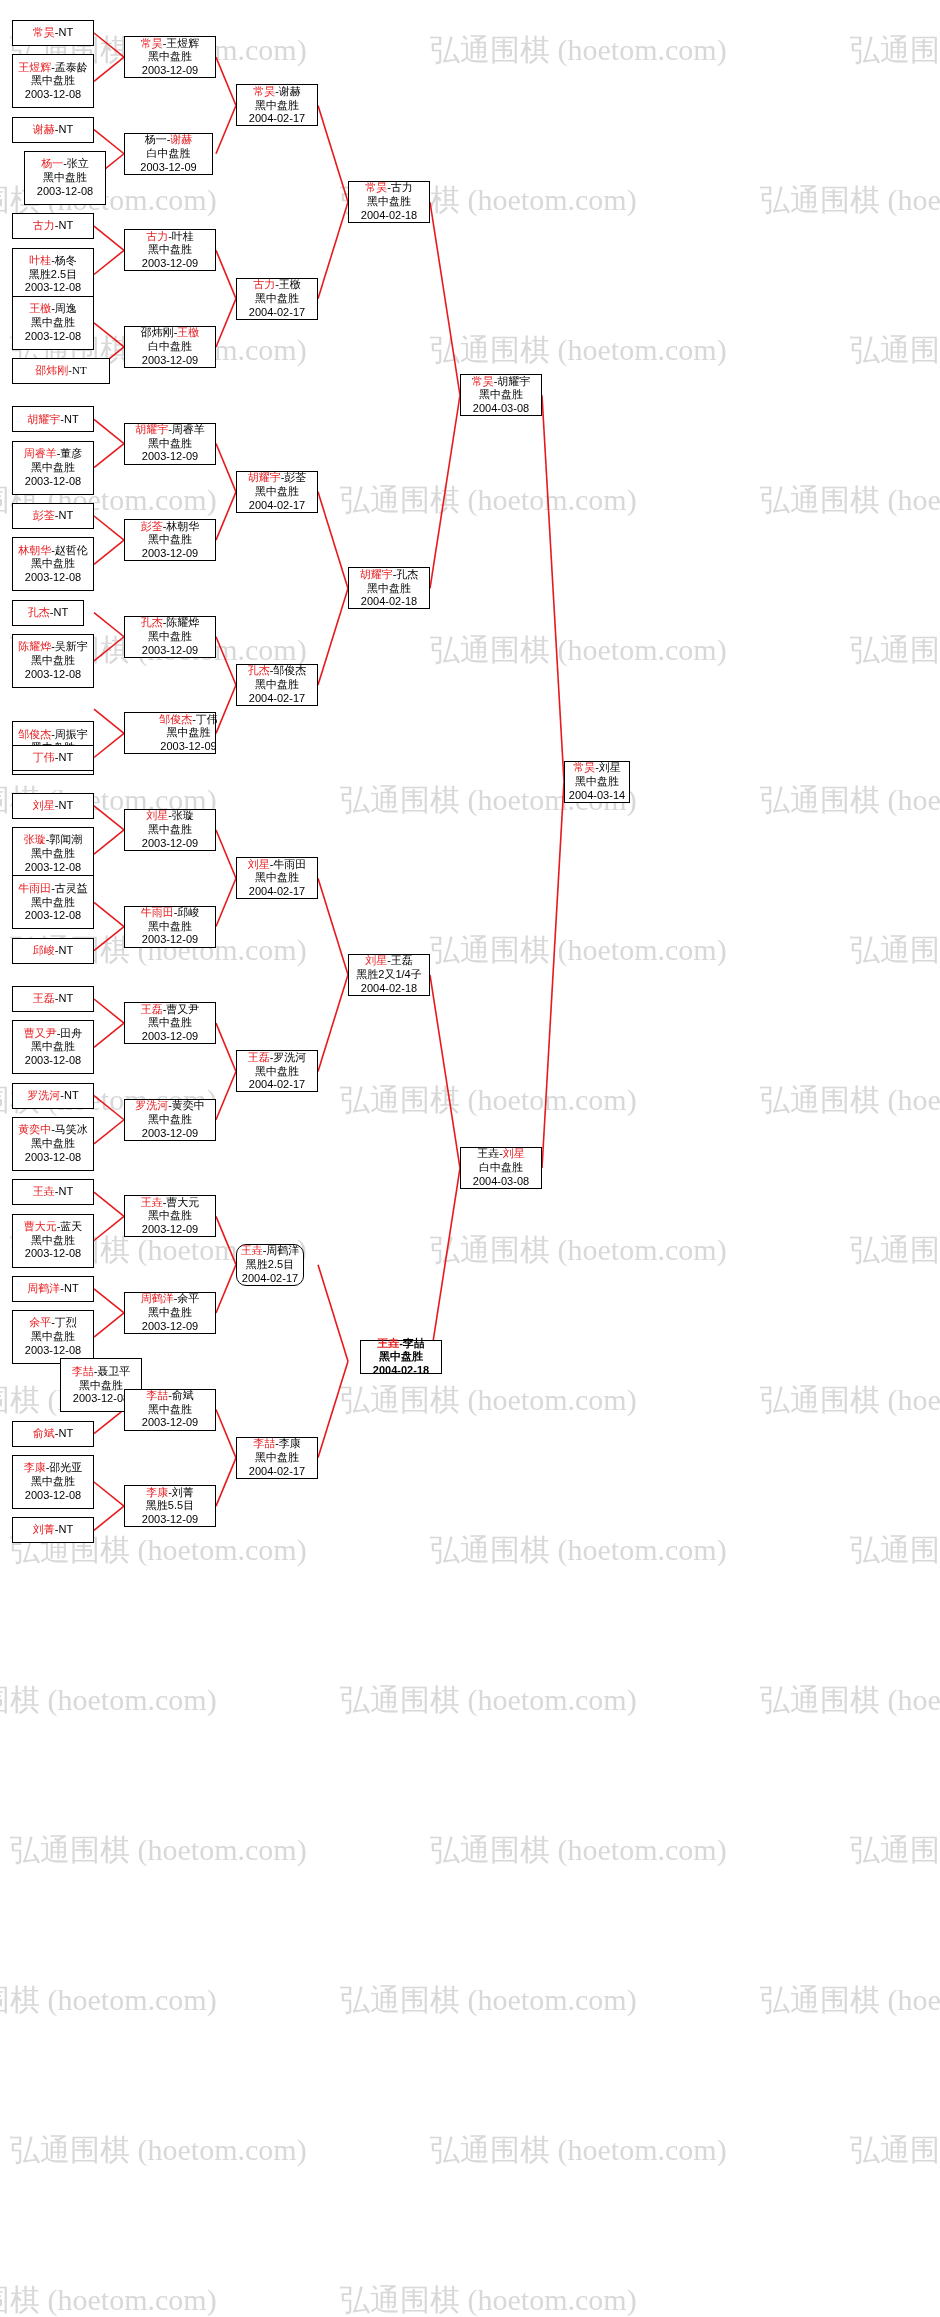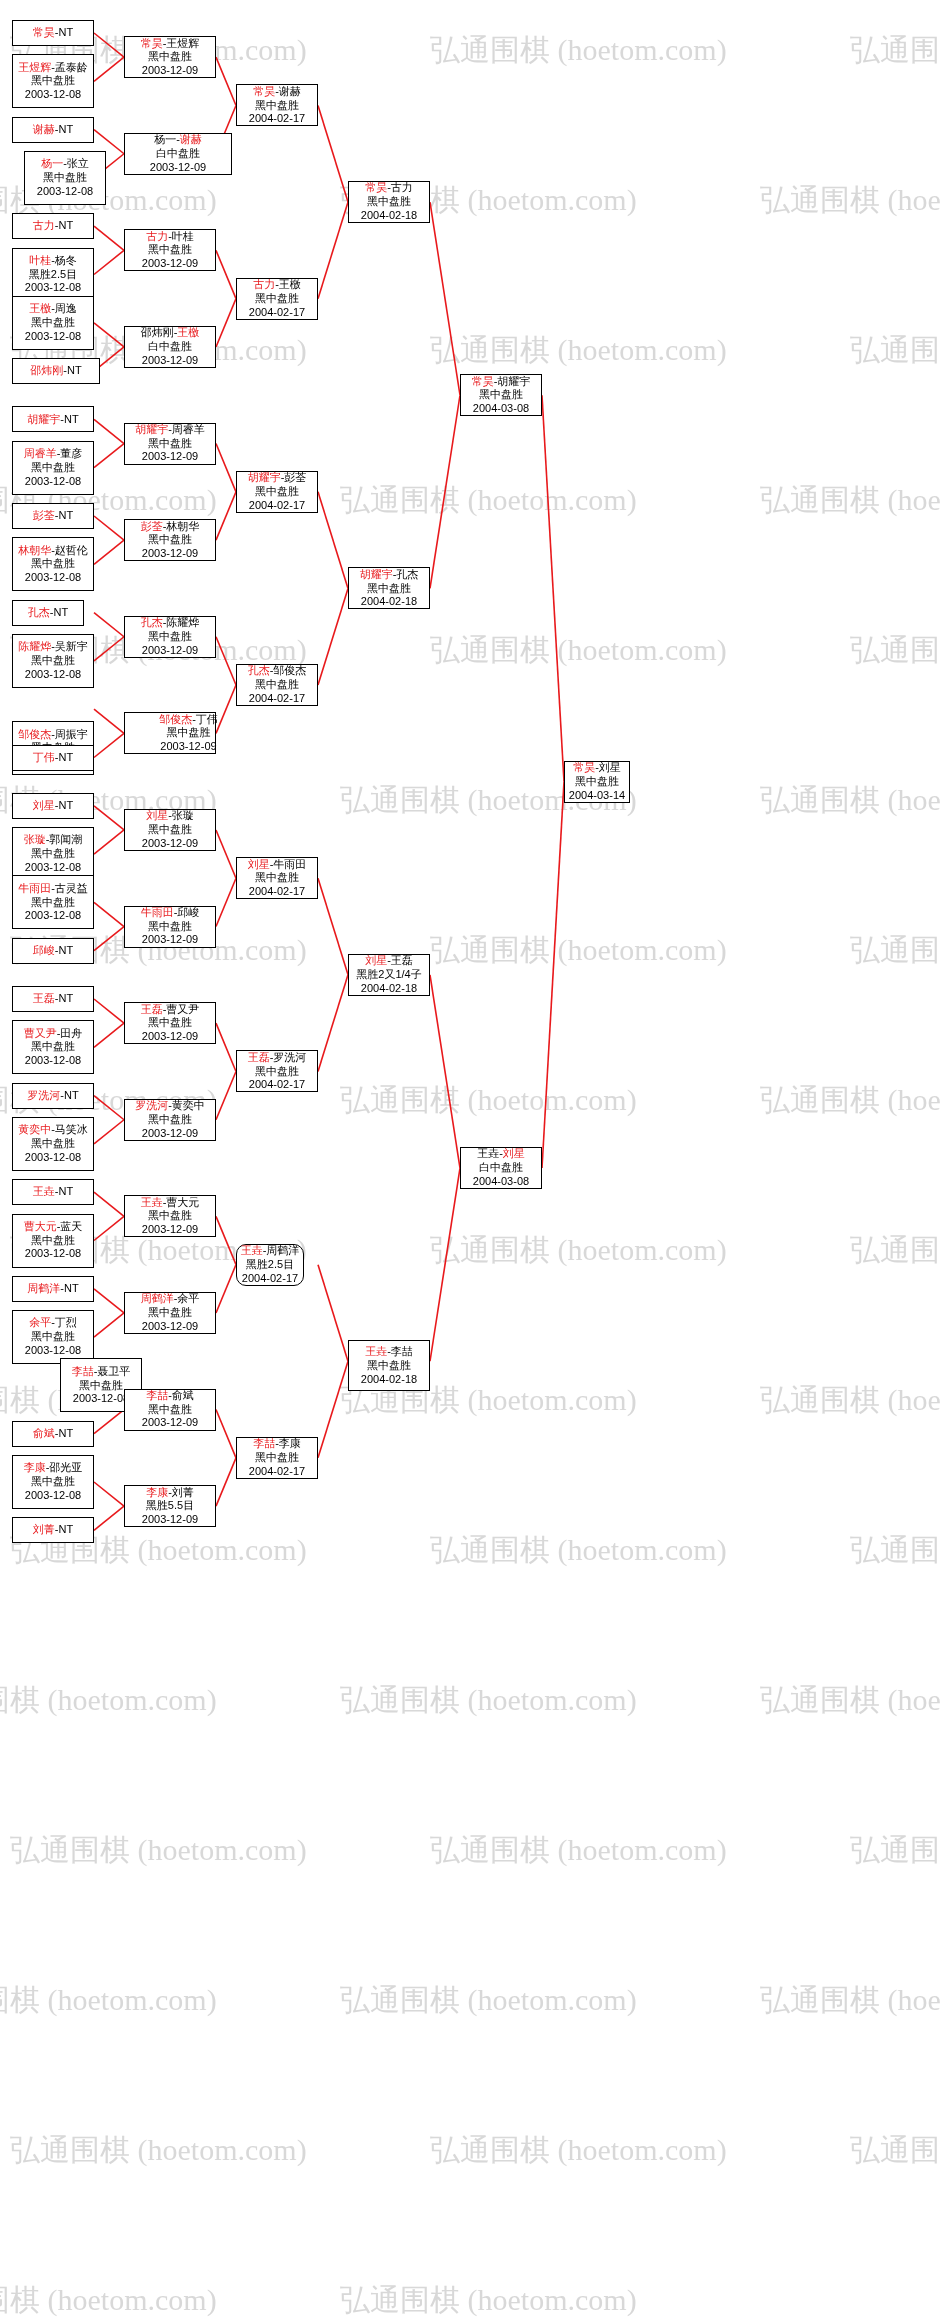--- a/index.html
+++ b/index.html
@@ -167,21 +167,21 @@
       <div class="node" style="left: 12px; width: 82px; height: 54px; top: 247.5px;">
         <div class="ln s9"><span class="r">叶桂</span><span class="k">-</span><span class="k">杨冬</span></div>
         <div class="ln s8 k">黑胜2.5目</div>
         <div class="ln s8 k">2003-12-08</div>
       </div>
       <div class="node" style="left: 12px; width: 82px; height: 54px; top: 295.8px;">
         <div class="ln s9"><span class="r">王檄</span><span class="k">-</span><span class="k">周逸</span></div>
         <div class="ln s8 k">黑中盘胜</div>
         <div class="ln s8 k">2003-12-08</div>
       </div>
-      <div class="node" style="left: 12px; width: 88px; height: 26px; top: 358.1px;">
+      <div class="node" style="left: 12px; width: 98px; height: 26px; top: 358.1px; font-family: Liberation Serif, serif;">
         <div class="ln s9"><span class="r">邵炜刚</span><span class="k">-</span><span class="k">NT</span></div>
       </div>
       <div class="node" style="left: 12px; width: 82px; height: 26px; top: 406.4px;">
         <div class="ln s9"><span class="r">胡耀宇</span><span class="k">-</span><span class="k">NT</span></div>
       </div>
       <div class="node" style="left: 12px; width: 82px; height: 54px; top: 440.7px;">
         <div class="ln s9"><span class="r">周睿羊</span><span class="k">-</span><span class="k">董彦</span></div>
         <div class="ln s8 k">黑中盘胜</div>
         <div class="ln s8 k">2003-12-08</div>
       </div>
@@ -271,21 +271,21 @@
         <div class="ln s8 k">2003-12-08</div>
       </div>
       <div class="node" style="left: 12px; width: 82px; height: 26px; top: 1517.3px;">
         <div class="ln s9"><span class="r">刘菁</span><span class="k">-</span><span class="k">NT</span></div>
       </div>
       <div class="node" style="left: 124px; width: 92px; height: 42px; top: 36.15px;">
         <div class="ln s9"><span class="r">常昊</span><span class="k">-</span><span class="k">王煜辉</span></div>
         <div class="ln s8 k">黑中盘胜</div>
         <div class="ln s8 k">2003-12-09</div>
       </div>
-      <div class="node" style="left: 124px; width: 108px; height: 42px; top: 132.75px; justify-content: center;">
+      <div class="node" style="left: 124px; width: 89px; height: 42px; top: 132.75px; justify-content: center;">
         <div class="ln s9"><span class="k">杨一</span><span class="k">-</span><span class="r">谢赫</span></div>
         <div class="ln s8 k">白中盘胜</div>
         <div class="ln s8 k">2003-12-09</div>
       </div>
       <div class="node" style="left: 124px; width: 92px; height: 42px; top: 229.35px;">
         <div class="ln s9"><span class="r">古力</span><span class="k">-</span><span class="k">叶桂</span></div>
         <div class="ln s8 k">黑中盘胜</div>
         <div class="ln s8 k">2003-12-09</div>
       </div>
       <div class="node" style="left: 124px; width: 92px; height: 42px; top: 325.95px;">
@@ -401,21 +401,21 @@
       <div class="node" style="left: 348px; width: 82px; height: 42px; top: 567.45px;">
         <div class="ln s9"><span class="r">胡耀宇</span><span class="k">-</span><span class="k">孔杰</span></div>
         <div class="ln s8 k">黑中盘胜</div>
         <div class="ln s8 k">2004-02-18</div>
       </div>
       <div class="node" style="left: 348px; width: 82px; height: 42px; top: 953.85px;">
         <div class="ln s9"><span class="r">刘星</span><span class="k">-</span><span class="k">王磊</span></div>
         <div class="ln s8 k">黑胜2又1/4子</div>
         <div class="ln s8 k">2004-02-18</div>
       </div>
-      <div class="node" style="left: 348px; width: 82px; height: 51px; top: 1340.25px;">
+      <div class="node" style="left: 360px; width: 82px; height: 34px; top: 1340.25px; font-weight: bold;">
         <div class="ln s9"><span class="r">王垚</span><span class="k">-</span><span class="k">李喆</span></div>
         <div class="ln s8 k">黑中盘胜</div>
         <div class="ln s8 k">2004-02-18</div>
       </div>
       <div class="node" style="left: 460px; width: 82px; height: 42px; top: 374.25px;">
         <div class="ln s9"><span class="r">常昊</span><span class="k">-</span><span class="k">胡耀宇</span></div>
         <div class="ln s8 k">黑中盘胜</div>
         <div class="ln s8 k">2004-03-08</div>
       </div>
       <div class="node" style="left: 460px; width: 82px; height: 42px; top: 1147.05px;">

